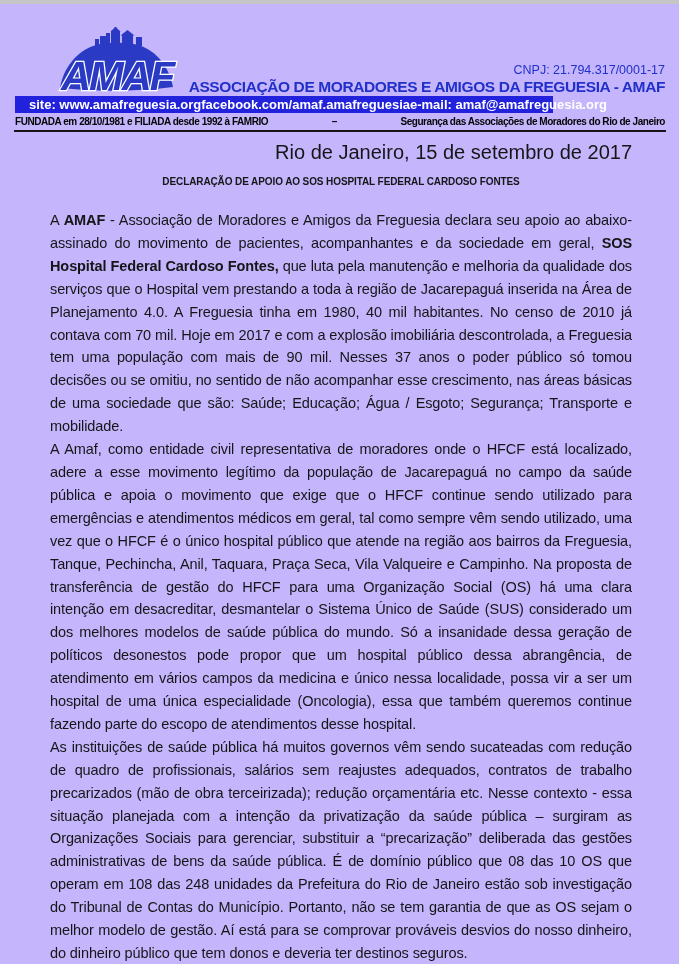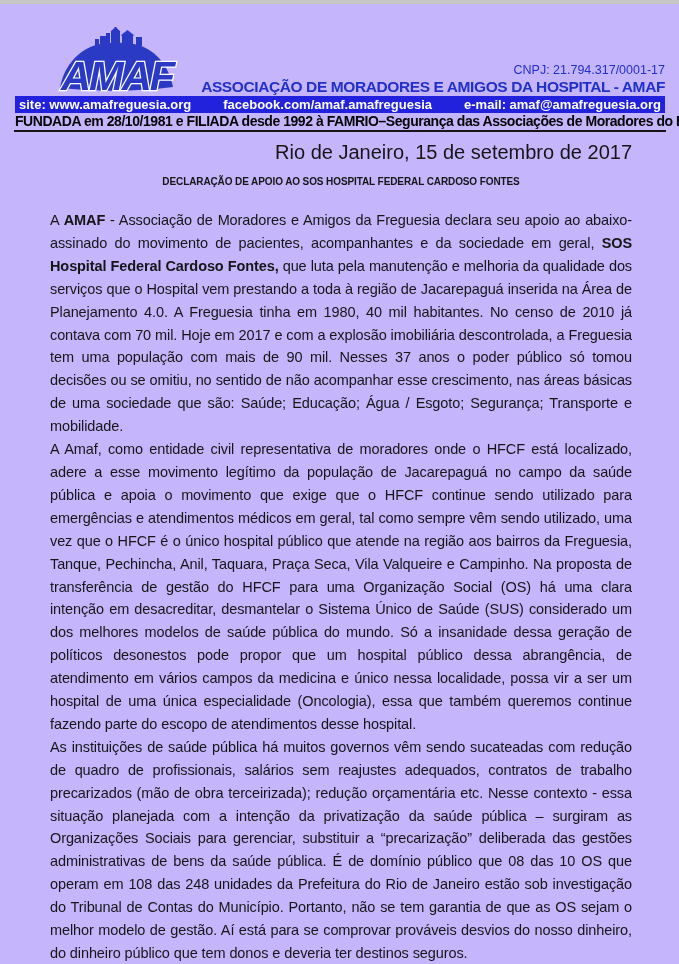--- a/index.html
+++ b/index.html
@@ -38,30 +38,30 @@
     font-weight: normal; font-size: 12.5px; white-space: nowrap;
   }
   .org-name {
     position: absolute; top: 78px; right: 14px;
     color: var(--brand-blue, #2130c8);
     font-weight: bold; font-size: 15.5px; letter-spacing: -0.4px;
     white-space: nowrap;
   }
   .contact-bar {
     position: absolute; top: 96px; left: 15px;
-    width: 650px; height: 17px;
+    width: 538px; height: 17px;
     background: var(--bar-blue, #2222dd);
     color: #ffffff; font-weight: bold; font-size: 13px;
     display: flex; justify-content: space-between; align-items: center;
-    padding: 0 4px; box-sizing: border-box; white-space: nowrap;
+    padding: 0 14px; box-sizing: border-box; white-space: nowrap;
   }
   .founded-line {
     position: absolute; top: 113px; left: 15px;
     width: 650px; height: 16px;
-    color: #050505; font-weight: bold; font-size: 14px; letter-spacing: -0.45px;
+    color: #050505; font-weight: bold; font-size: 10px; letter-spacing: -0.45px;
     display: flex; justify-content: space-between; align-items: center;
     white-space: nowrap;
   }
   .header-rule {
     position: absolute; top: 130px; left: 14px;
     width: 652px; height: 2px; background: #151515;
   }
   
   .content {
     position: absolute; left: 50px; top: 141px; width: 582px;
@@ -106,21 +106,21 @@
         <rect x="52" y="6" width="4" height="13"></rect>
         <rect x="41" y="12" width="4" height="7"></rect>
         <rect x="82" y="10" width="6" height="9"></rect>
       </g>
 
       <text class="logo-text" x="7" y="63" textLength="112" lengthAdjust="spacingAndGlyphs">AMAF</text>
     </svg>
 
     <div class="cnpj">CNPJ: 21.794.317/0001-17</div>
 
-    <div class="org-name">ASSOCIAÇÃO DE MORADORES E AMIGOS DA HOSPITAL - AMAF</div>
+    <div class="org-name">ASSOCIAÇÃO DE MORADORES E AMIGOS DA FREGUESIA - AMAF</div>
 
     <div class="contact-bar">
       <span>site: www.amafreguesia.org</span>
       <span>facebook.com/amaf.amafreguesia</span>
       <span>e-mail: amaf@amafreguesia.org</span>
     </div>
 
     <div class="founded-line">
       <span>FUNDADA em 28/10/1981 e FILIADA desde 1992 à FAMRIO</span>
       <span>–</span>

